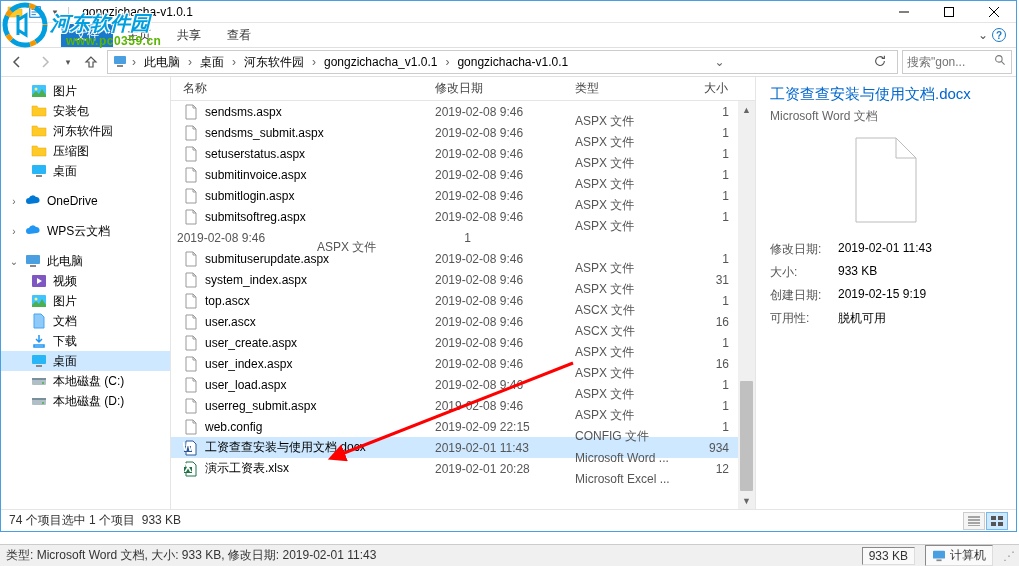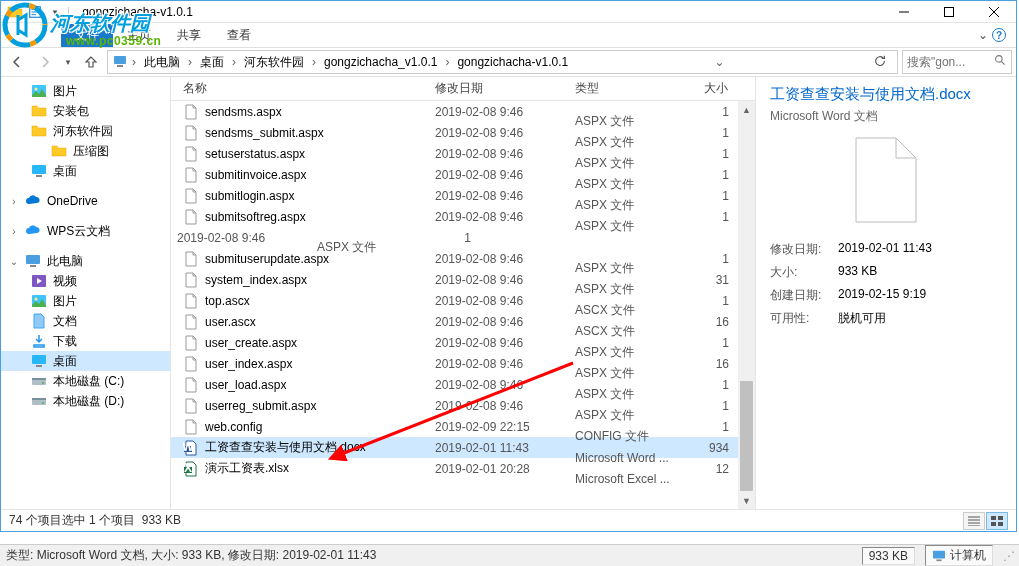--- a/index.html
+++ b/index.html
@@ -219,21 +219,21 @@
           <span>安装包</span>
         </div>
         <div class="navtree-item" style="padding-left: 30px;">
           <span class="nav-icon">
             <svg width="16" height="16" viewBox="0 0 16 16">
               <path fill="#ffca28" stroke="#e6a500" stroke-width="0.5" d="M1 3h5l1 2h8v8H1z"></path>
             </svg>
           </span>
           <span>河东软件园</span>
         </div>
-        <div class="navtree-item" style="padding-left: 30px; margin-left: 20px;">
+        <div class="navtree-item" style="padding-left: 30px;">
           <span class="nav-icon">
             <svg width="16" height="16" viewBox="0 0 16 16">
               <path fill="#ffca28" stroke="#e6a500" stroke-width="0.5" d="M1 3h5l1 2h8v8H1z"></path>
             </svg>
           </span>
           <span>压缩图</span>
         </div>
         <div class="navtree-item" style="padding-left: 30px;">
           <span class="nav-icon">
             <svg width="16" height="16" viewBox="0 0 16 16">

